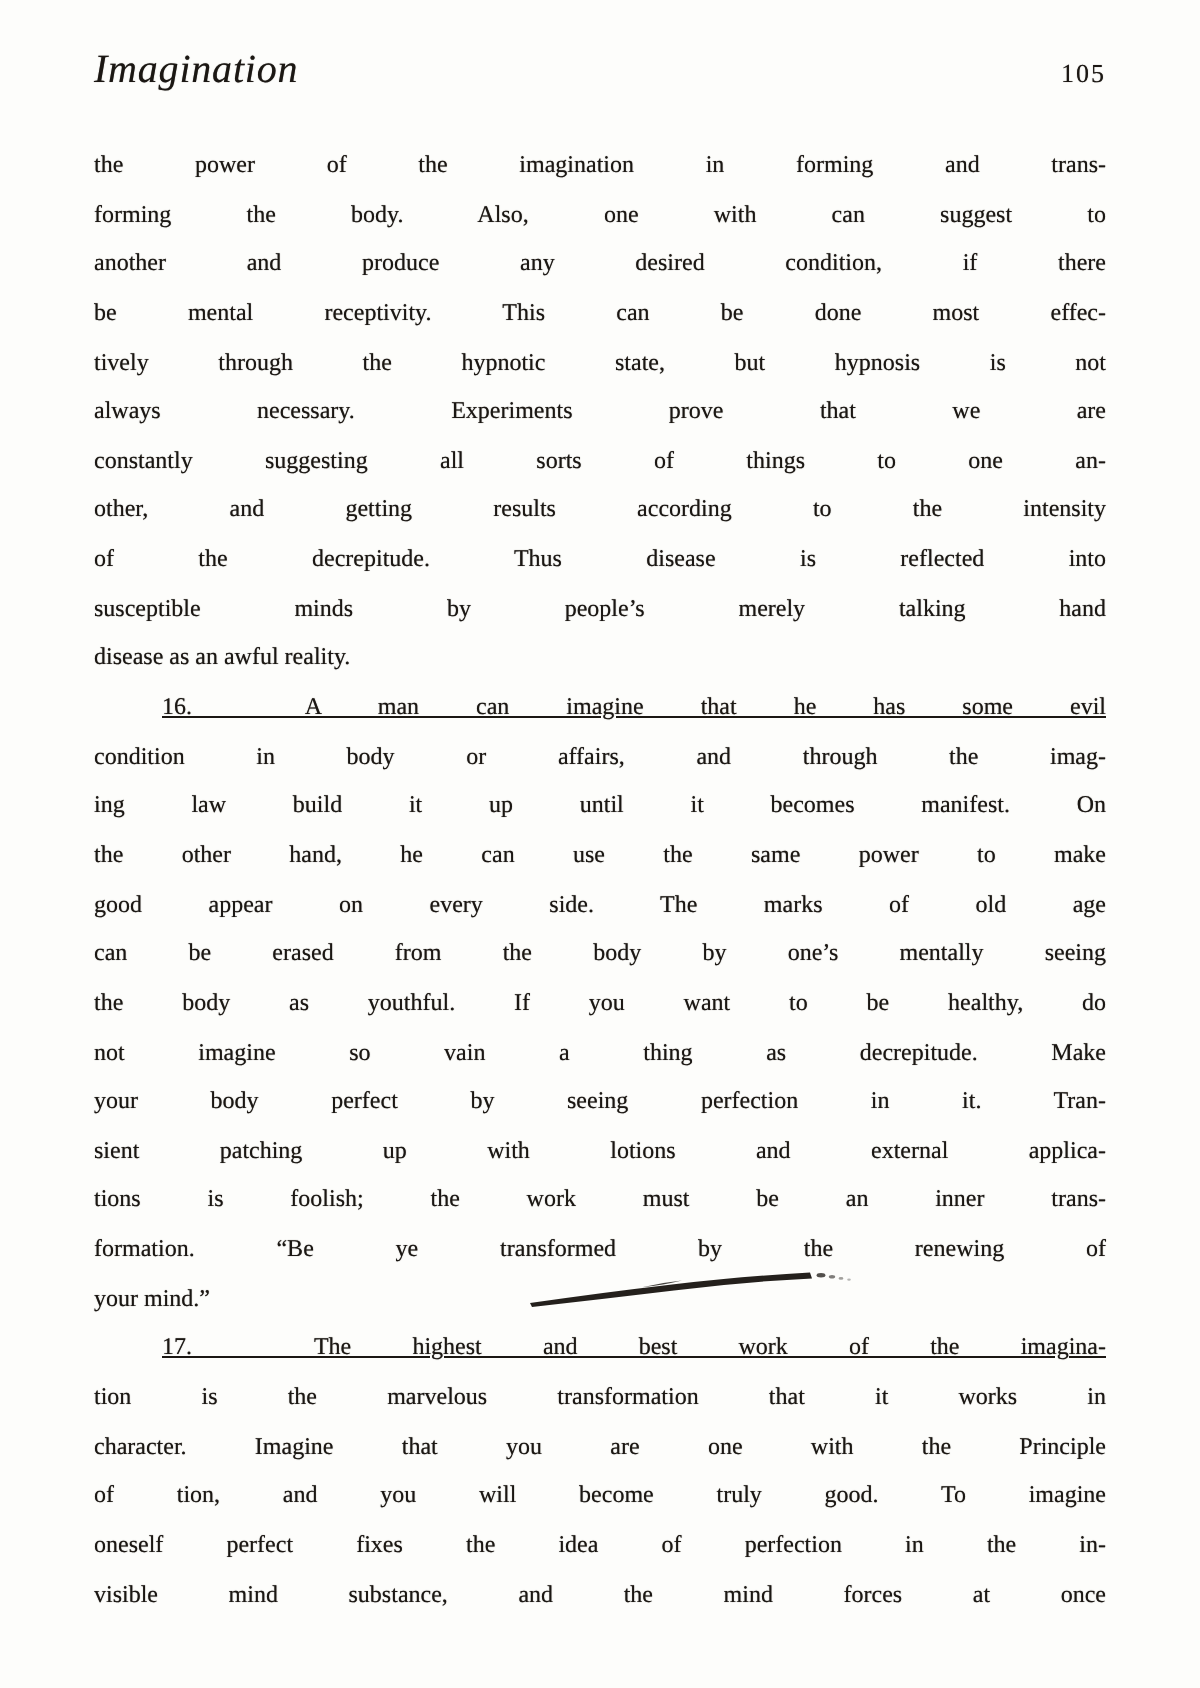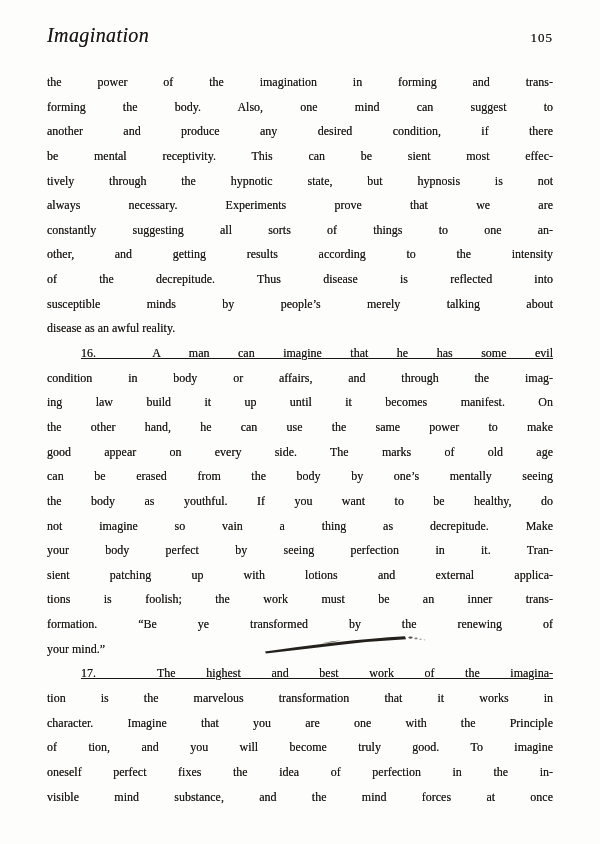--- a/index.html
+++ b/index.html
@@ -71,29 +71,29 @@
 
 <div class="page">
 
   <div class="running-header">
     <span class="running-title">Imagination</span>
     <span class="page-number">105</span>
   </div>
 
   <div class="text-body">
     <div class="ln">the power of the imagination in forming and trans-</div>
-    <div class="ln">forming the body. Also, one mind can suggest to</div>
+    <div class="ln">forming the body. Also, one with can suggest to</div>
     <div class="ln">another and produce any desired condition, if there</div>
-    <div class="ln">be mental receptivity. This can be sient most effec-</div>
+    <div class="ln">be mental receptivity. This can be done most effec-</div>
     <div class="ln">tively through the hypnotic state, but hypnosis is not</div>
     <div class="ln">always necessary. Experiments prove that we are</div>
     <div class="ln">constantly suggesting all sorts of things to one an-</div>
     <div class="ln">other, and getting results according to the intensity</div>
     <div class="ln">of the decrepitude. Thus disease is reflected into</div>
-    <div class="ln">susceptible minds by people’s merely talking about</div>
+    <div class="ln">susceptible minds by people’s merely talking hand</div>
     <div class="ln ln-last">disease as an awful reality.</div>
     <div class="ln ln-indent">16.&nbsp; A man can imagine that he has some evil</div>
     <div class="ln">condition in body or affairs, and through the imag-</div>
     <div class="ln">ing law build it up until it becomes manifest. On</div>
     <div class="ln">the other hand, he can use the same power to make</div>
     <div class="ln">good appear on every side. The marks of old age</div>
     <div class="ln">can be erased from the body by one’s mentally seeing</div>
     <div class="ln">the body as youthful. If you want to be healthy, do</div>
     <div class="ln">not imagine so vain a thing as decrepitude. Make</div>
     <div class="ln">your body perfect by seeing perfection in it. Tran-</div>

